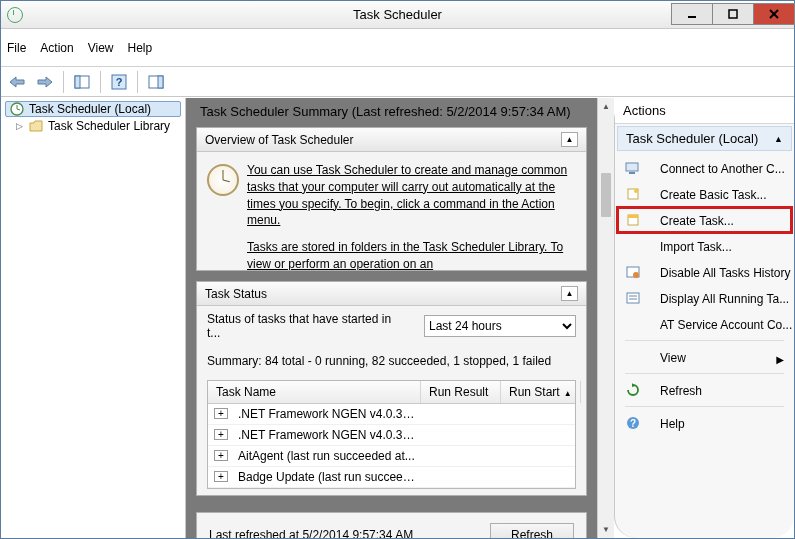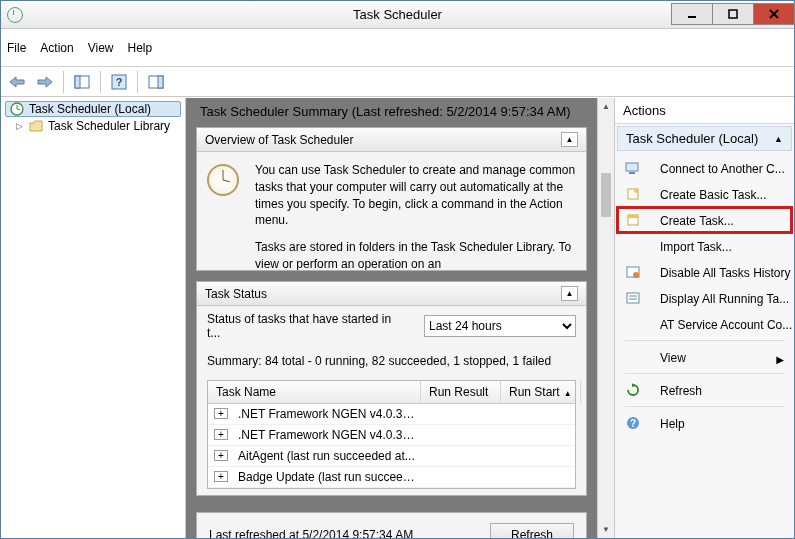--- a/index.html
+++ b/index.html
@@ -34,41 +34,41 @@
   .center-scroll { position:absolute; right:0; top:0; bottom:0; width:17px; background:#f0f0f0; border-left:1px solid #ccc; display:flex; flex-direction:column; }
   .sbtn { height:17px; background:#f0f0f0; display:flex; align-items:center; justify-content:center; font-size:8px; color:#555; }
   .strack { flex:1; background:#f0f0f0; position:relative; }
   .sthumb { position:absolute; left:3px; right:3px; top:58px; height:44px; background:#c2c2c2; border-radius:1px; }
   .center-inner { flex:1; margin-right:17px; overflow:hidden; background:#7a7a7a; display:flex; flex-direction:column;}
   .center-title { color:#000000; font-size:13px; padding:6px 14px 8px; }
   .panel { background:#f4f4f4; border:1px solid #b0b0b0; margin:0 10px 10px; }
   .panel-head { display:flex; align-items:center; justify-content:space-between; background:linear-gradient(#fcfcfc,#e6e6e6); border-bottom:1px solid #c6c6c6; padding:4px 8px; font-size:12px; }
   .collapse { width:17px; height:15px; border:1px solid #aaa; background:#fff; font-size:8px; display:flex; align-items:center; justify-content:center; }
   .panel-body { padding:10px 10px 8px; font-size:12px; line-height:1.4; max-height:118px; overflow:hidden;}
-  .ov-row { display:flex; gap:16px; }
+  .ov-row { display:flex; gap:8px;text-decoration:underline; }
   .clock { width:32px; height:32px; flex:0 0 32px; border:2px solid #b49c64; border-radius:50%; background:radial-gradient(#fff,#f4eedc); position:relative; margin-top:2px;}
   .clock::before{content:"";position:absolute;left:50%;top:50%;width:1px;height:10px;background:#6a5a2a;transform-origin:bottom;transform:translate(-50%,-100%) rotate(0deg);}
   .clock::after{content:"";position:absolute;left:50%;top:50%;width:1px;height:7px;background:#6a5a2a;transform-origin:bottom;transform:translate(-50%,-100%) rotate(105deg);}
   .status-row { display:flex; align-items:center; gap:26px; padding:6px 10px 10px; }
   .status-row select { font-size:12px; height:22px; min-width:152px; border:1px solid #a9a9a9; background:#fff;}
   .summary-line { padding: 4px 10px 12px; font-size:12px; }
   .grid { border:1px solid #b8b8b8; background:#fff; margin:0 10px 6px; }
   .grid-head { display:flex; background:linear-gradient(#fdfdfd,#ececec); border-bottom:1px solid #c8c8c8; }
   .gh { padding:4px 8px; font-size:12px; border-right:1px solid #d6d6d6; white-space:nowrap; }
   .gh.c1{flex:0 0 213px;} .gh.c2{flex:0 0 80px;} .gh.c3{flex:0 0 68px;}
   .gh .sort { font-size:8px; margin-left:4px; }
   .grid-body { }
   .gr { display:flex; border-bottom:1px solid #f0f0f0; }
   .gr .plus { width:14px; flex:0 0 14px; text-align:center; border:1px solid #999; height:11px; line-height:9px; font-size:10px; margin:4px 6px 0 6px; background:#fff;}
   .gr .cell { padding:3px 4px; font-size:12px; white-space:nowrap; overflow:hidden; text-overflow:ellipsis;}
   .gr .cell.c1{flex:0 0 189px;} .gr .cell.c2{flex:0 0 80px;} .gr .cell.c3{flex:0 0 60px;}
   .footer-row { background:#f4f4f4; border:1px solid #b0b0b0; border-top:1px solid #b0b0b0; margin:0 10px 0; padding:10px 12px; display:flex; align-items:center; justify-content:space-between;}
   .btn { border:1px solid #adadad; background:linear-gradient(#f6f6f6,#e1e1e1); padding:4px 20px; font-size:12px;}
   
-  .right { width:180px; border-left:1px solid #c8c8c8; background:#f7f7f7; display:flex; flex-direction:column; }
+  .right { width:180px; border-left:1px solid #c8c8c8; background:#f7f7f7; display:flex; flex-direction:column;border-radius:22px; }
   .right-head { font-size:13px; padding:5px 8px; background:#fff; border-bottom:1px solid #d6d6d6; }
   .right-sub { background:#e6eef7; border:1px solid #c8d6e8; margin:2px; padding:4px 8px; display:flex; align-items:center; justify-content:space-between; font-size:13px;}
   .right-sub .caret { font-size:9px; }
   .act-list { padding: 2px 2px; }
   .act { display:flex; align-items:flex-end; gap:19px; padding:5px 8px; font-size:12px; white-space:nowrap; overflow:hidden; text-overflow:ellipsis; }
   .act.highlight { outline:3px solid #d21b1b; outline-offset:-2px; }
   .act .ico { width:16px; height:16px; flex:0 0 16px; display:flex; align-items:center; justify-content:center; }
   .act .submenu { margin-left:auto; font-size:10px; }
   .act-sep { height:1px; background:#ddd; margin:3px 8px; }
 </style>

